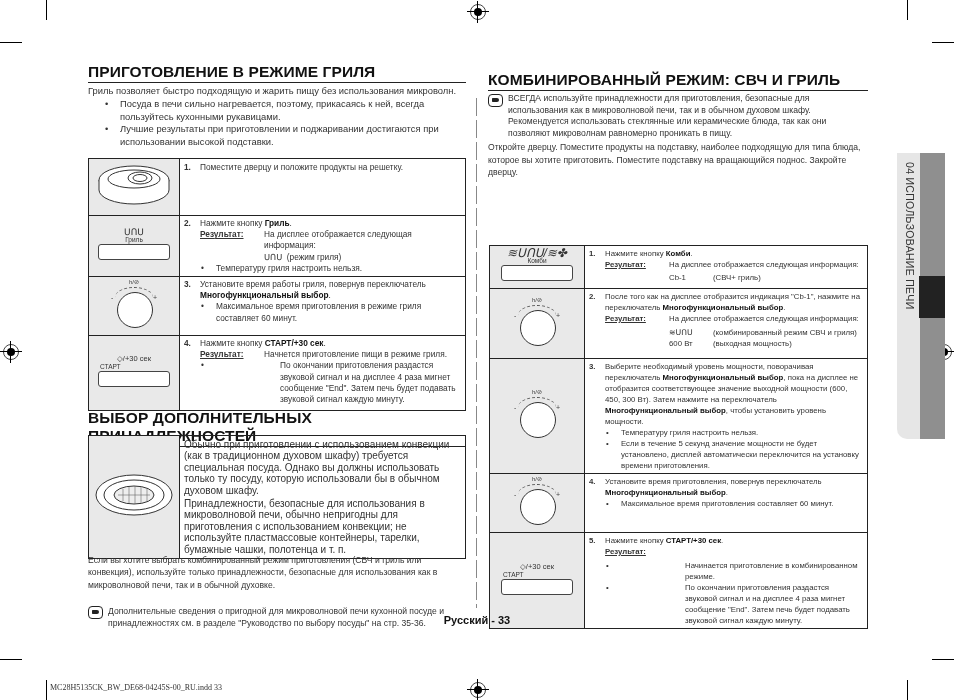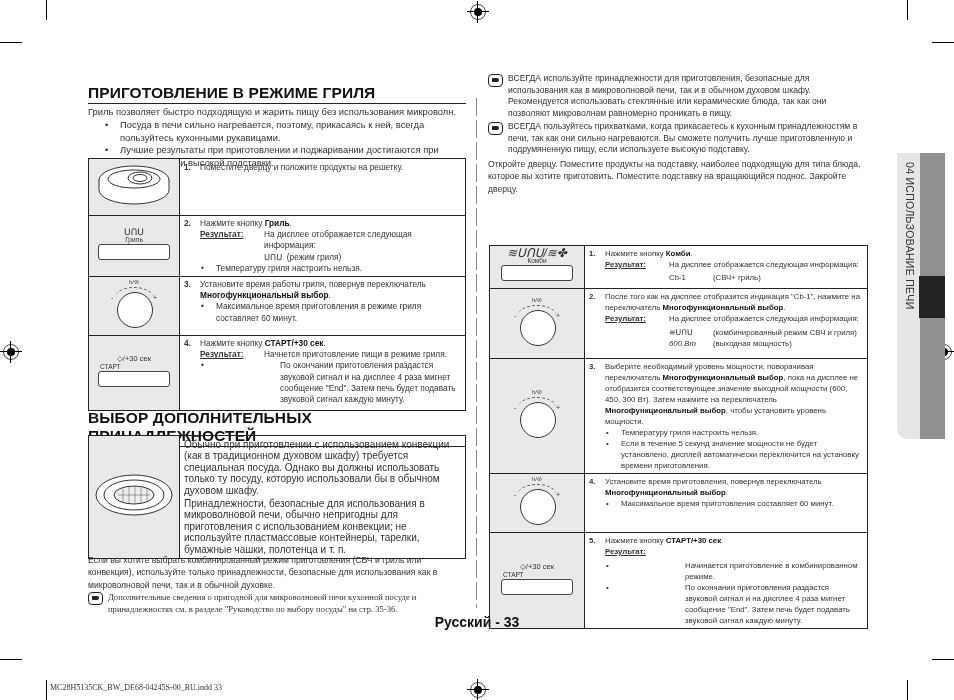--- a/index.html
+++ b/index.html
@@ -60,21 +60,21 @@
   </div>
 <div class="reg" style="left:936px;top:344px;">
     <i></i>
   </div>
 <div class="reg" style="left:470px;top:682px;">
     <i></i>
   </div>
 
 <div class="dash" style="left:476px;top:98px;height:510px;background:repeating-linear-gradient(#888 0 18px,transparent 18px 22px);"></div>
 
-<div class="abs" style="left:88px;top:84px;width:378px;">
+<div class="abs" style="left:88px;top:63px;width:378px;">
   <h2>ПРИГОТОВЛЕНИЕ В РЕЖИМЕ ГРИЛЯ</h2>
   <div class="small" style="margin-top:2px;">Гриль позволяет быстро подходящую и жарить пищу без использования микроволн.</div>
   <div class="small bul">Посуда в печи сильно нагревается, поэтому, прикасаясь к ней, всегда пользуйтесь кухонными рукавицами.</div>
   <div class="small bul">Лучшие результаты при приготовлении и поджаривании достигаются при использовании высокой подставки.</div>
 </div>
 
 <table style="left:88px;top:158px;width:378px;">
   <tbody>
       <tr style="height:57px;">
     <td class="img" style="width:88px;">
@@ -161,26 +161,26 @@
     </td>
     <td class="tiny" style="padding:3px 4px;font-size:10px;line-height:11.4px;">
       <div>Обычно при приготовлении с использованием конвекции (как в традиционном духовом шкафу) требуется специальная посуда. Однако вы должны использовать только ту посуду, которую использовали бы в обычном духовом шкафу.</div>
       <div style="margin-top:2px;">Принадлежности, безопасные для использования в микроволновой печи, обычно непригодны для приготовления с использованием конвекции; не используйте пластмассовые контейнеры, тарелки, бумажные чашки, полотенца и т. п.</div>
     </td>
   </tr>
 </tbody>
   </table>
 <div class="abs tiny" style="left:88px;top:554px;width:380px;font-size:8.6px;line-height:12.3px;">
   <div>Если вы хотите выбрать комбинированный режим приготовления (СВЧ и гриль или конвекция), используйте только принадлежности, безопасные для использования как в микроволновой печи, так и в обычной духовке.</div>
-  <div class="note" style="margin-top:0;font-family:Liberation Serif, serif;"><span class="note-icon"></span><span>Дополнительные сведения о пригодной для микроволновой печи кухонной посуде и принадлежностях см. в разделе "Руководство по выбору посуды" на стр. 35-36.</span></div>
+  <div class="note" style="margin-top:14px;"><span class="note-icon"></span><span>Дополнительные сведения о пригодной для микроволновой печи кухонной посуде и принадлежностях см. в разделе "Руководство по выбору посуды" на стр. 35-36.</span></div>
 </div>
 
 <div class="abs" style="left:488px;top:71px;width:380px;">
+  <h2>КОМБИНИРОВАННЫЙ РЕЖИМ: СВЧ И ГРИЛЬ</h2>
   <div class="note tiny" style="margin-top:2px;font-size:8.6px;line-height:11.5px;"><span class="note-icon"></span><span>ВСЕГДА используйте принадлежности для приготовления, безопасные для использования как в микроволновой печи, так и в обычном духовом шкафу. Рекомендуется использовать стеклянные или керамические блюда, так как они позволяют микроволнам равномерно проникать в пищу.</span></div>
-  <div class="note tiny" style="margin-top:2px;font-size:8.6px;line-height:11.5px;"><span class="note-icon"></span><span>ВСЕГДА пользуйтесь прихватками, когда прикасаетесь к кухонным принадлежностям в печи, так как они сильно нагреваются. Вы сможете получить лучше приготовленную и подрумяненную пищу, если используете высокую подставку.</span></div>
   <div class="tiny" style="margin-top:2px;font-size:8.6px;line-height:12.5px;">Откройте дверцу. Поместите продукты на подставку, наиболее подходящую для типа блюда, которое вы хотите приготовить. Поместите подставку на вращающийся поднос. Закройте дверцу.</div>
 </div>
 
 <table style="left:489px;top:245px;width:379px;">
   <tbody>
       <tr style="height:43px;">
     <td class="img" style="width:92px;">
       <div class="btn-cap" style="font-size:12px;font-style:italic;">≋ᑌᑎᑌ/≋✤</div>
       <div class="btn-cap">Комби</div>
       <span class="btn-panel"></span>
@@ -204,21 +204,21 @@
     <td class="tiny" style="padding:2px 4px;font-size:7.8px;line-height:11px;">
       <div class="step">
             <span class="num">2.</span>
             <span><span>После того как на дисплее отобразится индикация "Cb-1", нажмите на переключатель </span><b>Многофункциональный выбор</b><span>.</span></span>
           </div>
       <div class="res" style="padding-left:16px;">
             <span class="lbl">Результат:</span>
             <span>На дисплее отображается следующая информация:</span>
           </div>
       <div style="padding-left:80px;margin-top:3px;"><span style="display:inline-block;width:44px;">≋ᑌᑎᑌ</span><span>(комбинированный режим СВЧ и гриля)</span></div>
-      <div style="padding-left:80px;"><span style="display:inline-block;width:44px;font-style:italic;">600 Вт</span><span>(выходная мощность)</span></div>
+      <div style="padding-left:80px;"><span style="display:inline-block;width:44px;">600 Вт</span><span>(выходная мощность)</span></div>
     </td>
   </tr>
   <tr style="height:112px;">
     <td class="img">
       <span class="dial"><span class="lab">h/⊘</span><span class="arc"></span><span class="m">-</span><span class="p">+</span><span class="c"></span></span>
     </td>
     <td class="tiny" style="padding:2px 4px;font-size:7.8px;line-height:11px;">
       <div class="step">
             <span class="num">3.</span>
             <span><span>Выберите необходимый уровень мощности, поворачивая переключатель </span><b>Многофункциональный выбор</b><span>, пока на дисплее не отобразится соответствующее значение выходной мощности (600, 450, 300 Вт). Затем нажмите на переключатель </span><b>Многофункциональный выбор</b><span>, чтобы установить уровень мощности.</span></span>
@@ -256,15 +256,15 @@
     </td>
   </tr>
 </tbody>
   </table>
 
 <div class="sidetab-light"></div>
 <div class="sidetab-dark"></div>
 <div class="sidetab-black"></div>
 <div class="sidetab-text">04  ИСПОЛЬЗОВАНИЕ ПЕЧИ</div>
 
-<div class="abs" style="left:0;width:954px;top:614px;text-align:center;font-size:14px;font-weight:bold;color:#111;">Русский - 33</div>
+<div class="abs" style="left:0;width:954px;top:614px;text-align:center;font-size:11px;font-weight:bold;color:#111;">Русский - 33</div>
 <div class="abs footer" style="left:50px;top:683px;">MC28H5135CK_BW_DE68-04245S-00_RU.indd   33</div>
 <div class="abs footer" style="left:808px;top:699px;"><span>2013-12-10</span>&nbsp; <span style="display:inline-block;width:10px;height:6px;border:1px solid #999;vertical-align:middle;"></span> <span>4:43:23</span></div>
 
 </body></html>

